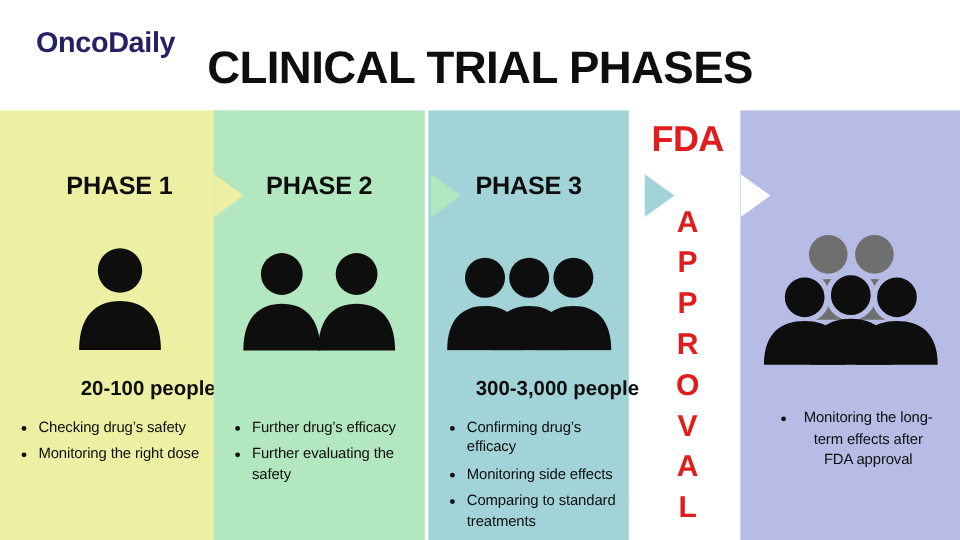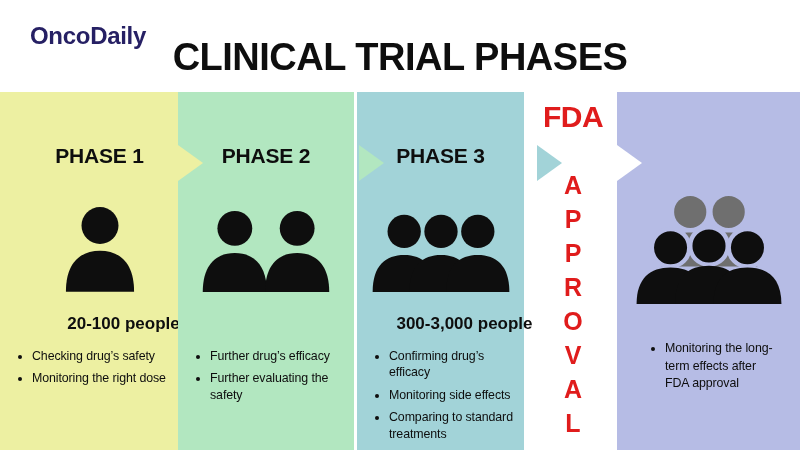--- a/index.html
+++ b/index.html
@@ -51,21 +51,21 @@
     text-align: center; font-size: 17px; font-weight: 800; color: var(--ink); margin-left: 24px;
   }
   .bullets {
     position: absolute; top: 256px; left: 0; right: 0; margin: 0;
     padding: 0 4px 0 32px; list-style: disc outside; color: var(--ink);
   }
   .bullets li {
     font-size: 12.4px; line-height: 1.32; margin-bottom: 6px; color: var(--ink);
     letter-spacing: -0.1px;
   }
-  .col4 .bullets { top: 248px; padding: 0 18px 0 48px; }
+  .col4 .bullets { top: 248px; padding: 0 18px 0 48px; text-align: center; }
   .col4 .bullets li { line-height: 1.42; }
 
   
   .fda-label {
     position: absolute; top: 8px; left: 0; width: 100%;
     text-align: center; font-size: 30px; font-weight: 800; color: var(--red);
     letter-spacing: -0.5px;
   }
   .approval { position: absolute; top: 76px; left: 0; width: 100%; text-align: center; }
   .approval span {

